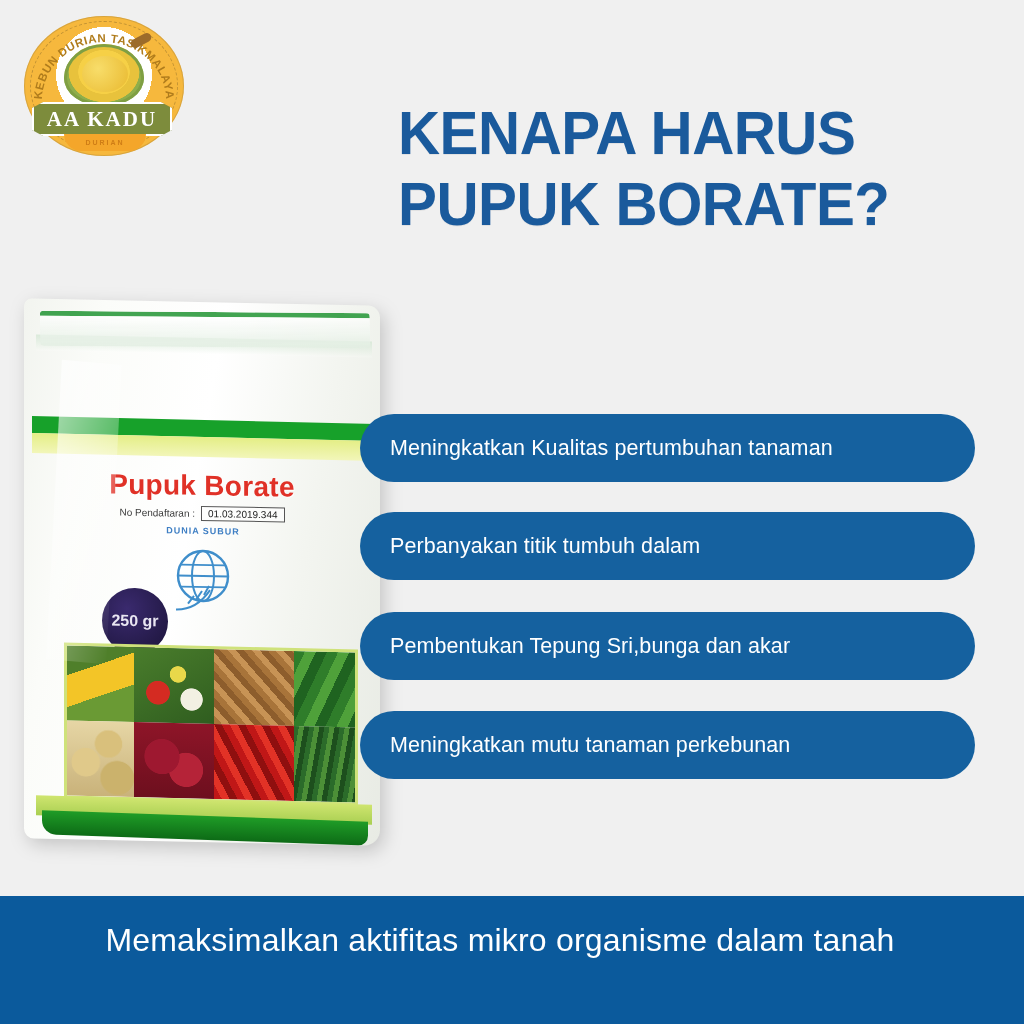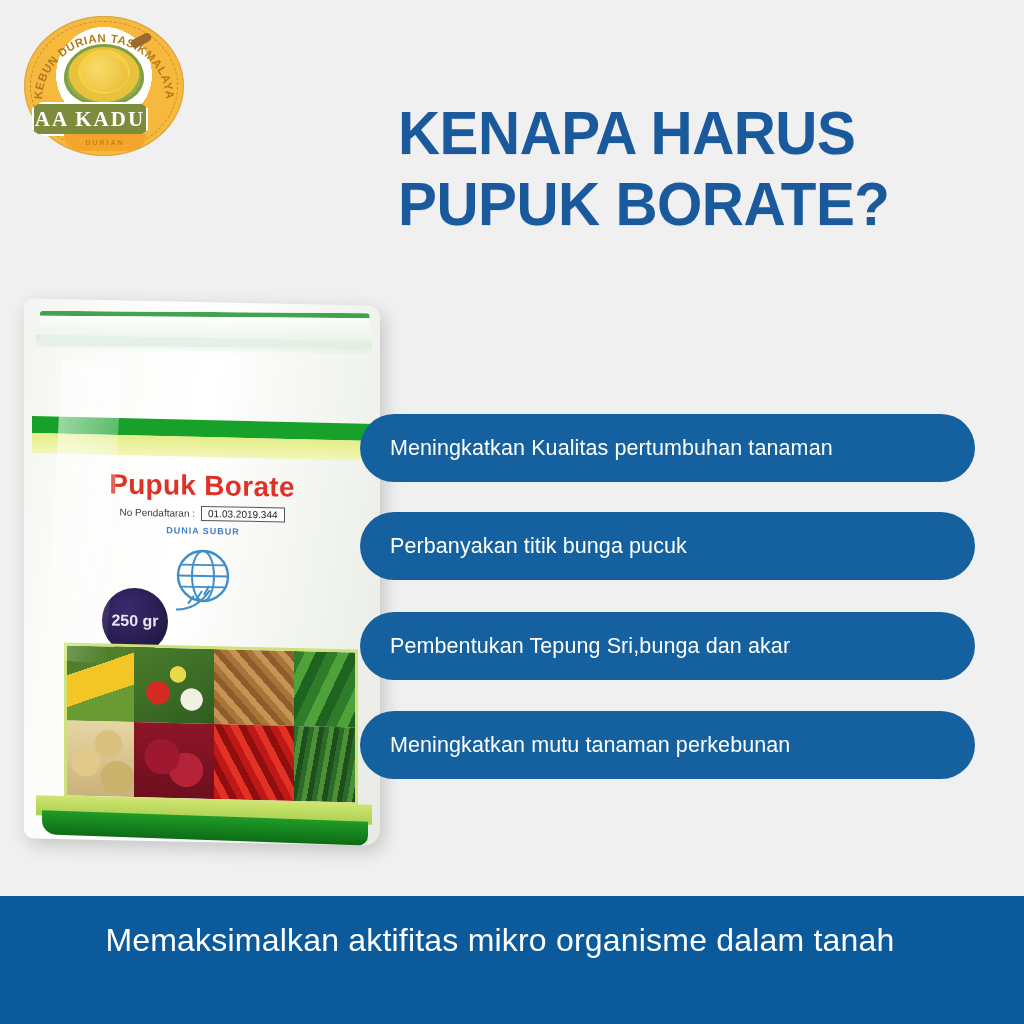--- a/index.html
+++ b/index.html
@@ -35,21 +35,21 @@
   .durian:before{
     content:"";position:absolute;left:18px;top:12px;width:46px;height:36px;
     background:radial-gradient(circle at 35% 35%, #f8dd6a, #e9b92f);
     border-radius:50%;
   }
   .durian-stem{
     position:absolute;left:112px;top:20px;width:22px;height:9px;background:#9c6b2a;
     border-radius:5px;transform:rotate(-28deg);
   }
   .logo-banner{
-    position:absolute;left:14px;top:86px;width:116px;height:34px;
+    position:absolute;left:14px;top:86px;width:140px;height:34px;
     background:#7d8c3c;border-radius:4px;
     box-shadow:inset 0 0 0 2px #ffffff, 0 1px 2px rgba(0,0,0,.25);
     clip-path:polygon(0 18%,8% 0,92% 0,100% 18%,100% 82%,92% 100%,8% 100%,0 82%);
     display:flex;align-items:center;justify-content:center;
   }
   .logo-banner span{
     color:#ffffff;font-size:21px;font-weight:bold;letter-spacing:2px;
     font-family:"Liberation Serif", serif;
   }
   .logo-subband{
@@ -280,21 +280,21 @@
       <div class="pkg-bottomlime"></div>
       <div class="pkg-bottomseal"></div>
       <div class="gloss"></div>
     </div>
   </div>
 
   <div class="pill p1">
     <span>Meningkatkan Kualitas pertumbuhan tanaman</span>
   </div>
   <div class="pill p2">
-    <span>Perbanyakan titik bunga pucuk</span>
+    <span>Perbanyakan titik tumbuh dalam</span>
   </div>
   <div class="pill p3">
     <span>Pembentukan Tepung Sri,bunga dan akar</span>
   </div>
   <div class="pill p4">
     <span>Meningkatkan mutu tanaman perkebunan</span>
   </div>
 
   <div class="footer"></div>
   <div class="footer-text">Memaksimalkan aktifitas mikro organisme dalam tanah</div>

